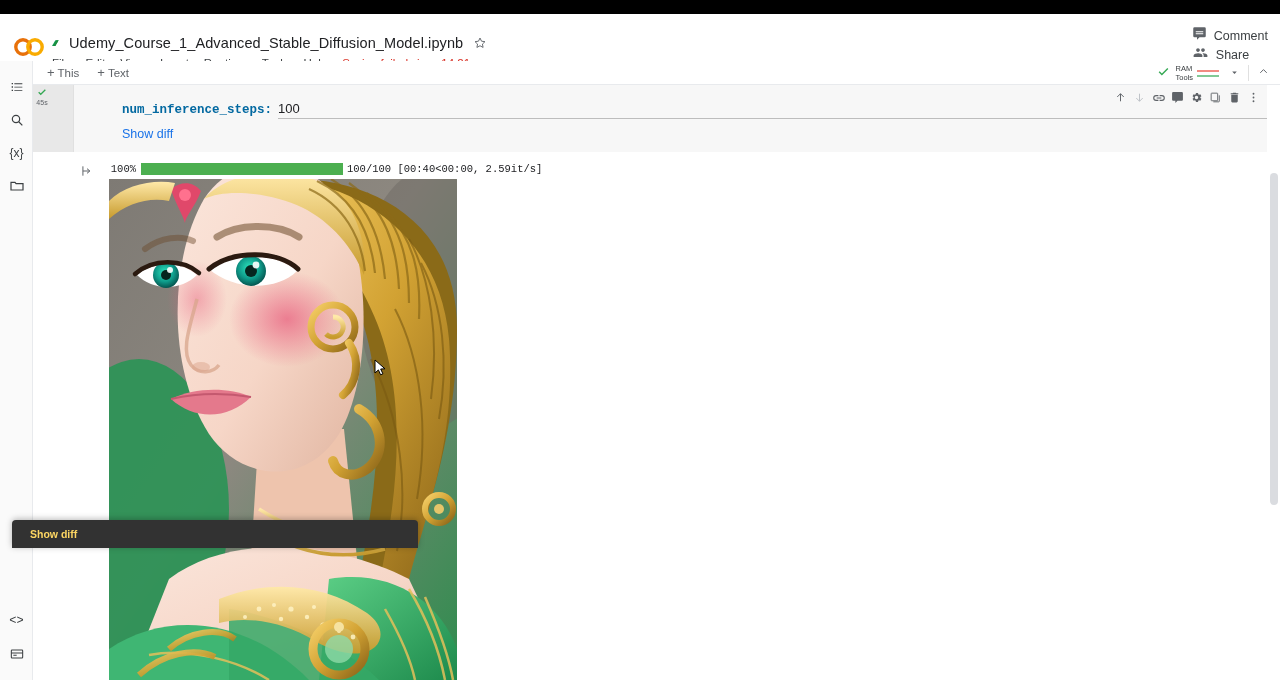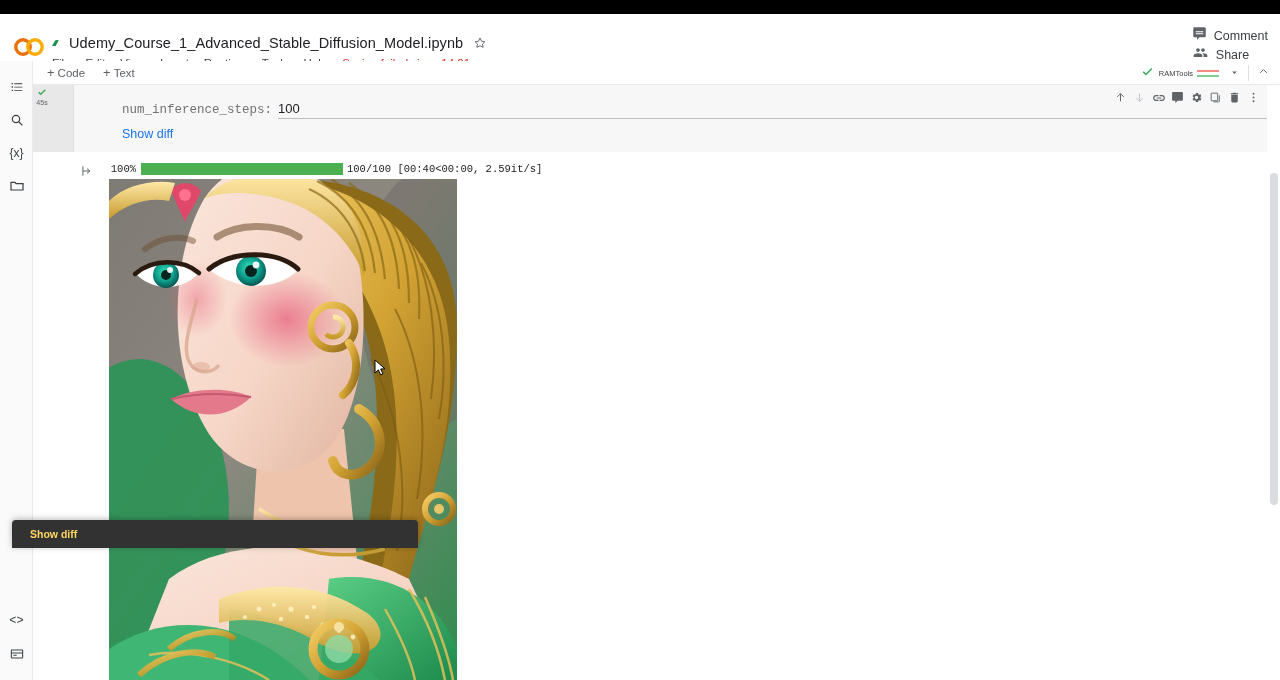--- a/index.html
+++ b/index.html
@@ -55,21 +55,21 @@
   }
   .tb-btn {
     display: flex; align-items: center; font-size: 11.5px; color: #5f6368;
     margin-left: 10px; cursor: pointer; padding: 2px 4px;
   }
   .tb-btn .plus { font-size: 13px; margin-right: 3px; color: #5f6368; }
 
   .tb-right { position: absolute; right: 2px; top: 0; height: 24px; display: flex; align-items: center; }
   .ram-disk { display: flex; align-items: center; }
   .ram-check { color: #34a853; margin-right: 5px; }
-  .ram-labels { display: flex; flex-direction: row; font-size: 7.5px; color: #3c4043; line-height: 9px; margin-right: 4px; }
+  .ram-labels { display: flex; flex-direction: column; font-size: 7.5px; color: #3c4043; line-height: 9px; margin-right: 4px; }
   .ram-bars { display: flex; flex-direction: column; justify-content: center; gap: 3px; }
   .ram-bar { width: 22px; height: 2px; background: #9aa0a6; }
   .ram-bar.pink { background: #f28b82; }
   .ram-bar.green { background: #81c995; }
   .caret-btn { margin-left: 10px; cursor: pointer; color: #5f6368; }
   .divider-v { width: 1px; height: 16px; background: #e0e0e0; margin: 0 8px; }
   .collapse-btn { margin-right: 8px; cursor: pointer; color: #5f6368; }
 
   
   .sidebar {
@@ -108,21 +108,21 @@
     border-top: 4.5px solid transparent; border-bottom: 4.5px solid transparent;
     margin-left: 2px;
   }
   .cell-body {
     position: absolute; left: 40px; top: 0; width: 1197px; height: 67px;
     background: #f7f7f7; border-left: 1px solid #e0e0e0;
   }
   .form-row { position: absolute; left: 48px; top: 14px; display: flex; align-items: baseline; }
   .form-label {
     font-family: "Liberation Mono", monospace; font-size: 12.5px;
-    font-weight: normal; color: #737373; white-space: nowrap;
+    font-weight: bold; color: #0369a1; white-space: nowrap;
   }
   .form-input-wrap { position: relative; margin-left: 6px; }
   .form-input {
     border: none; background: transparent; outline: none;
     font-family: "Liberation Sans", sans-serif; font-size: 13px; color: #202124;
     width: 1120px; padding: 0 0 2px 0;
     border-bottom: 1px solid #bdbdbd;
   }
   .show-code {
     position: absolute; left: 48px; top: 42px;
@@ -254,21 +254,21 @@
           <path d="M19.1 12.9a7.5 7.5 0 0 0 0-1.8l2-1.5-2-3.4-2.3.9a7.6 7.6 0 0 0-1.6-.9l-.3-2.4H10.9l-.3 2.4c-.6.2-1.1.5-1.6.9l-2.3-.9-2 3.4 2 1.5a7.5 7.5 0 0 0 0 1.8l-2 1.5 2 3.4 2.3-.9c.5.4 1 .7 1.6.9l.3 2.4h4l.3-2.4c.6-.2 1.1-.5 1.6-.9l2.3.9 2-3.4-2-1.5zM12 15.2A3.2 3.2 0 1 1 12 8.8a3.2 3.2 0 0 1 0 6.4z"></path>
         </svg>
       </div>
       <div class="avatar">V</div>
     </div>
   </div>
 
   <div class="toolbar">
     <div class="tb-btn">
       <span class="plus">+</span>
-      <span>Code</span>
+      <span>This</span>
     </div>
     <div class="tb-btn">
       <span class="plus">+</span>
       <span>Text</span>
     </div>
 
     <div class="tb-right">
       <div class="ram-disk">
         <span class="ram-check">
           <svg width="13" height="13" viewBox="0 0 24 24" fill="none" stroke="#34a853" stroke-width="2.6">

